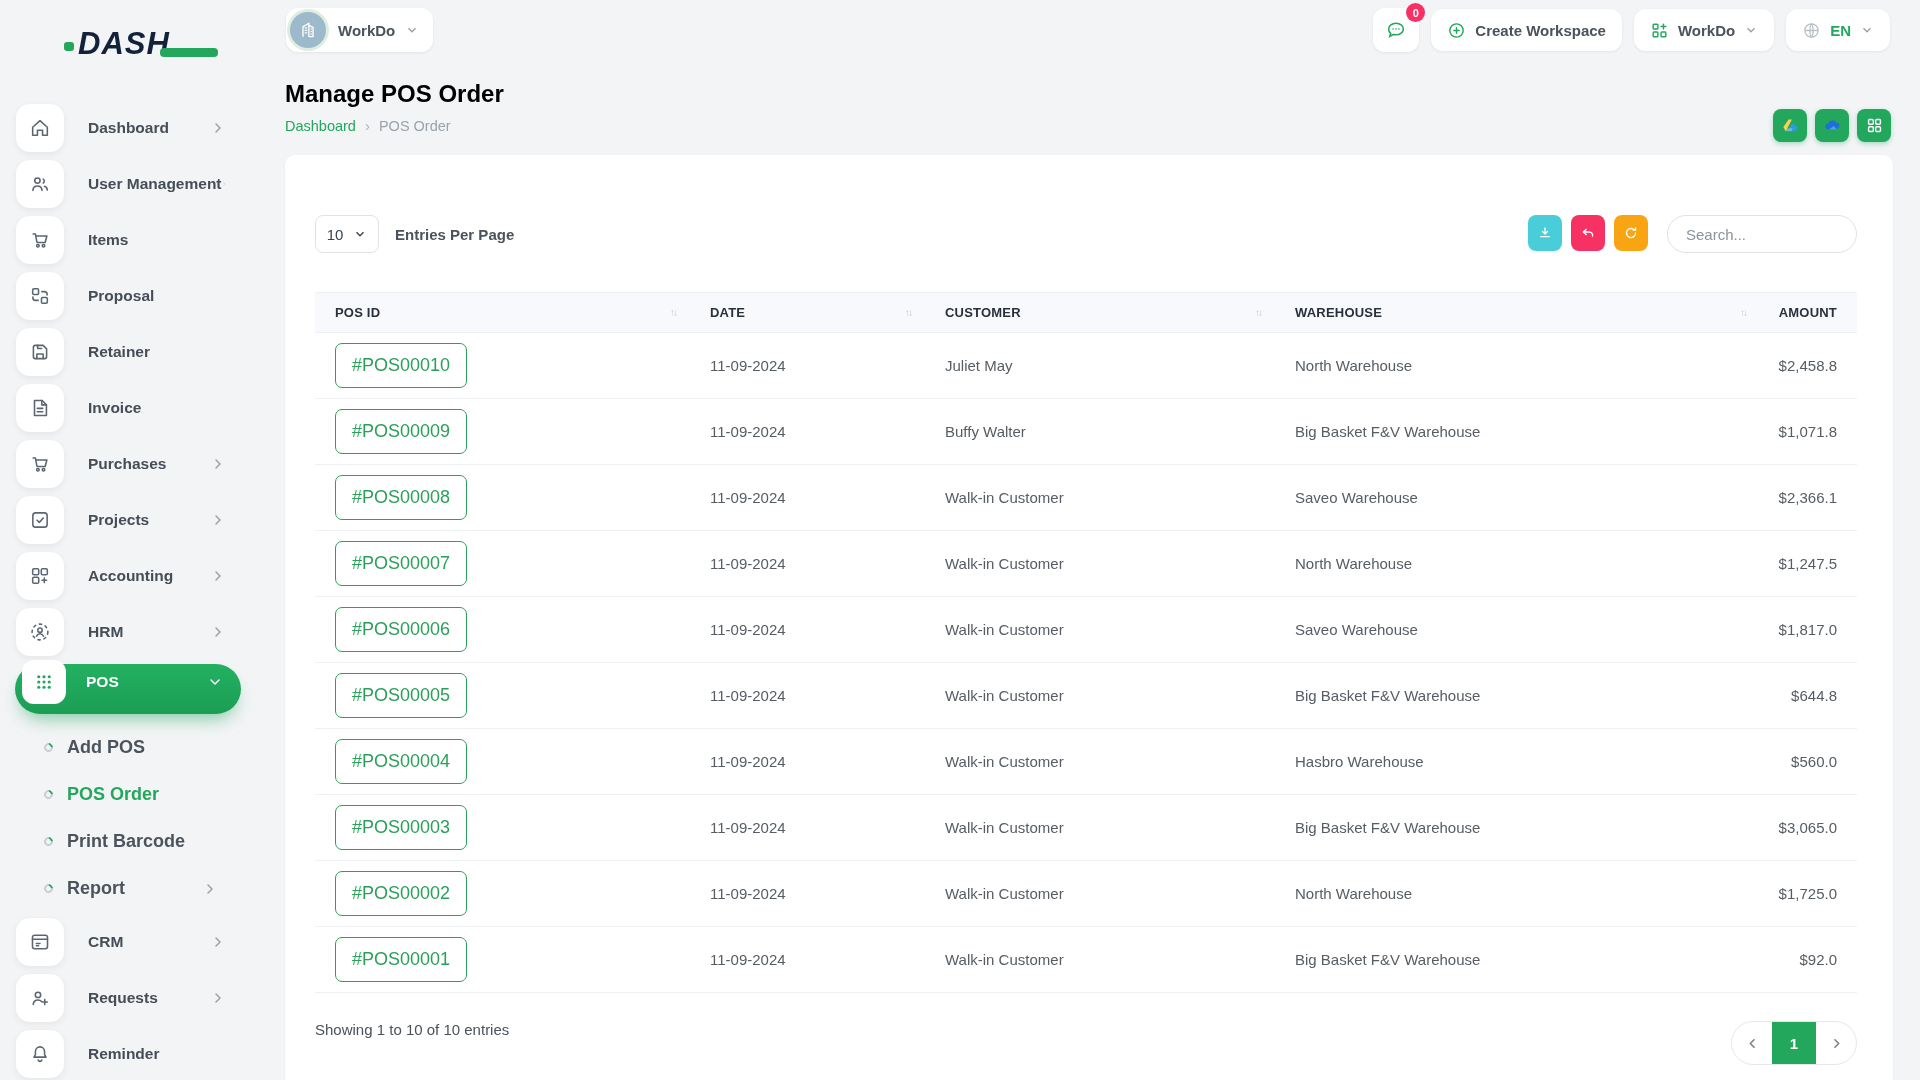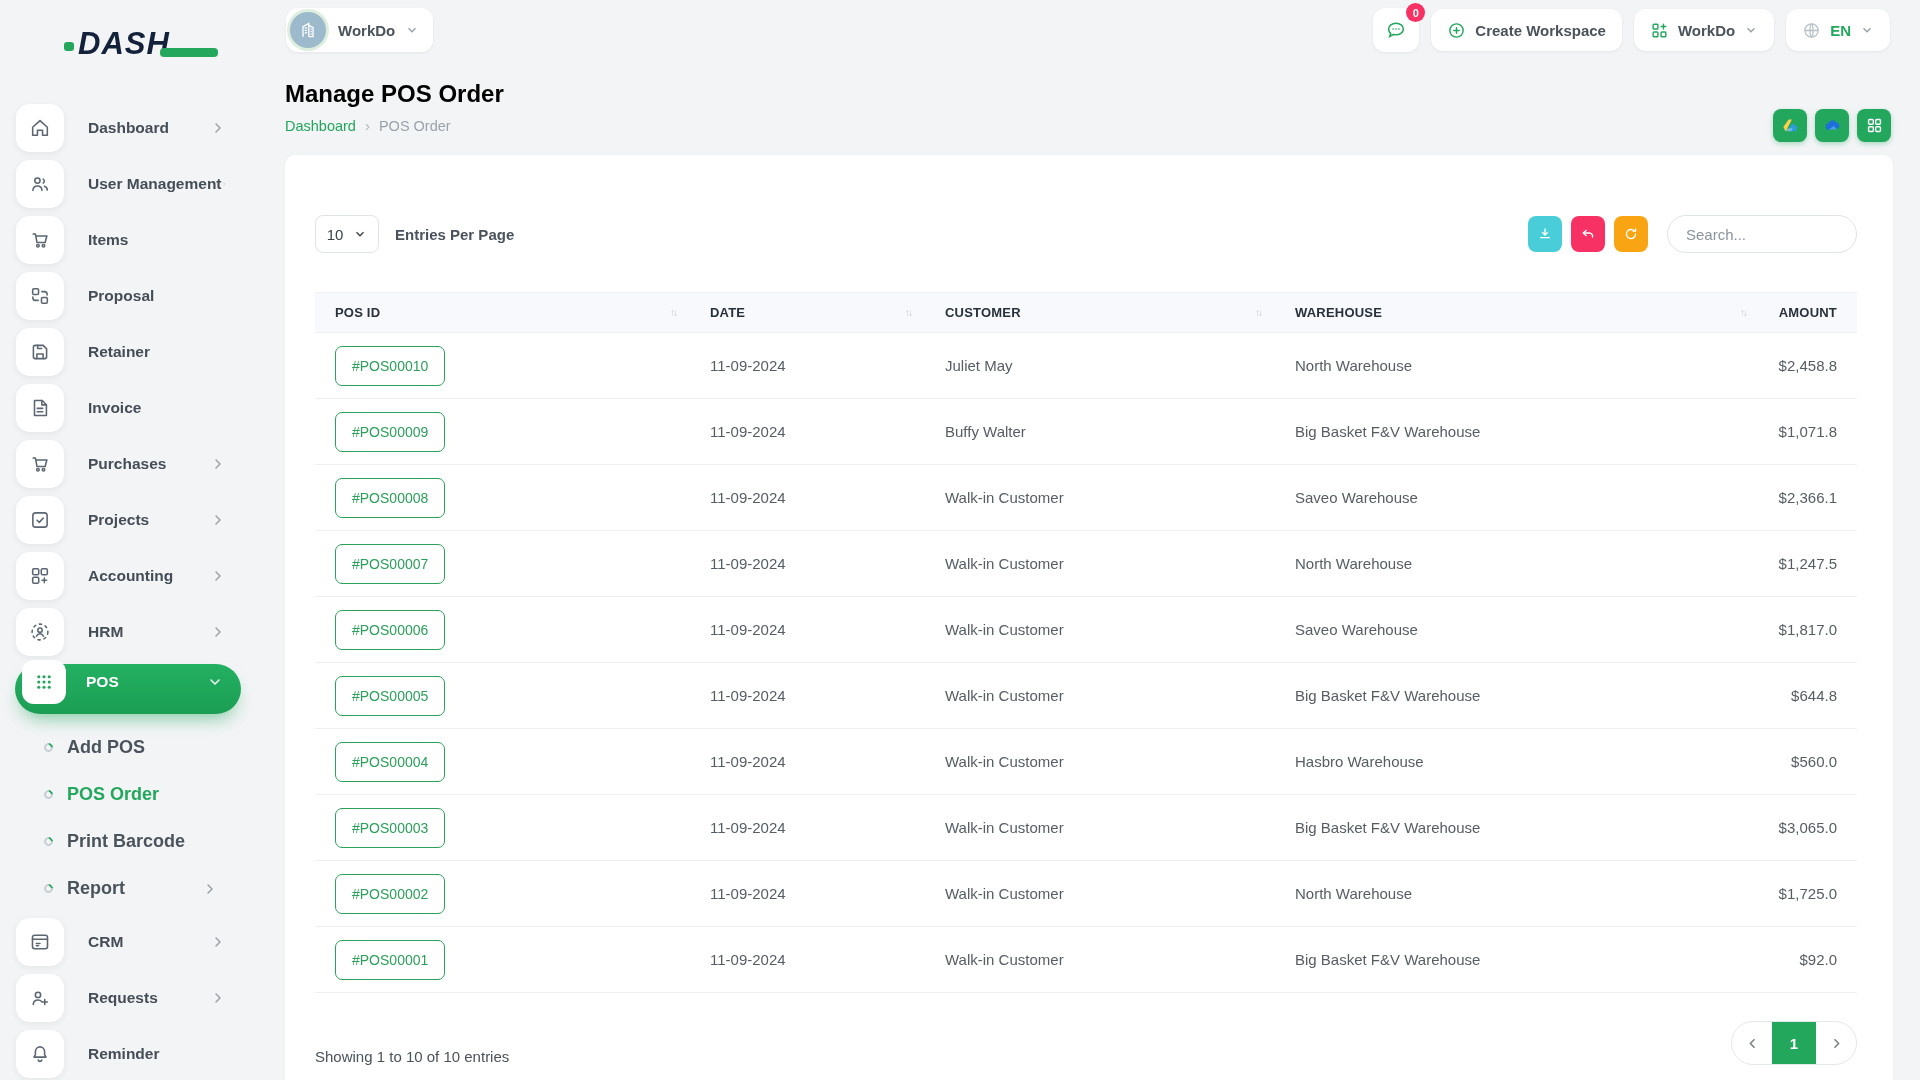--- a/index.html
+++ b/index.html
@@ -73,41 +73,41 @@
   .qa-btn { width:34px; height:33px; border:none; border-radius:8px; background:var(--green); display:flex;
             align-items:center; justify-content:center; cursor:pointer; box-shadow:0 2px 5px rgba(34,167,92,.35); }
   .qa-btn svg { width:19px; height:19px; }
 
   .card { position:absolute; left:29px; top:97px; width:1608px; height:975px; background:#fff; border-radius:10px;
           box-shadow:0 1px 3px rgba(16,24,40,.05); padding:60px 36px 0 30px; }
   .controls { display:flex; align-items:center; }
   .entries-select { display:flex; align-items:center; justify-content:center; gap:10px; width:64px; height:38px;
           border:1px solid #dfe3e8; border-radius:8px; background:#fff; font-size:15px; color:#3d444c; cursor:pointer; }
   .entries-label { margin-left:16px; font-size:15px; font-weight:600; color:#4a525b; }
-  .ctrl-right { margin-left:auto; display:flex; align-items:center; gap:9px; }
+  .ctrl-right { margin-left:auto; display:flex; align-items:flex-start; gap:9px; }
   .sq-btn { width:34px; height:36px; border:none; border-radius:8px; display:flex; align-items:center; justify-content:center; cursor:pointer; }
   .sq-btn svg { width:16px; height:16px; color:#fff; }
   .sq-btn.teal { background:var(--teal); } .sq-btn.pink { background:var(--pink); } .sq-btn.orange { background:var(--orange); margin-right:10px;}
   .search { width:190px; height:38px; border:1px solid #dfe3e8; border-radius:19px; padding:0 18px; font-size:15px;
             color:#51575d; outline:none; background:#fff; font-family:inherit; }
   .search::placeholder { color:#8b939c; }
 
   table { width:100%; border-collapse:collapse; margin-top:39px; table-layout:fixed; }
   col.c1{width:375px} col.c2{width:235px} col.c3{width:350px} col.c4{width:485px} col.c5{width:auto}
   thead th { height:40px; background:#f8f9fc; border-top:1px solid #eef0f4; border-bottom:1px solid #eef0f4; cursor:pointer; }
   .th-in { display:flex; align-items:center; justify-content:space-between; padding:0 14px 0 20px;
            font-size:13px; font-weight:700; color:#27303b; letter-spacing:.2px; }
   .th-in.end { justify-content:flex-end; padding-right:20px; }
   .sort { font-size:10px; color:#c3c9d0; letter-spacing:-2px; font-weight:400; }
   tbody td { height:66px; border-bottom:1px solid #eef0f3; padding-left:20px; font-size:15px; color:#565d64; }
   td.amt { text-align:right; padding-right:20px; padding-left:0; }
   .pos-id { border:1px solid #2ba05a; color:#2ba05a; background:#fff; border-radius:7px; padding:11px 16px;
-            font-size:14px; font-family:inherit; cursor:pointer; }
-
-  .table-footer { display:flex; align-items:flex-end; margin-top:28px;gap:28px; }
+            font-size:18px; font-family:inherit; cursor:pointer; }
+
+  .table-footer { display:flex; align-items:flex-start; margin-top:28px;gap:28px; }
   .showing { font-size:15px; color:#4a525b; }
   .pager { margin-left:auto; display:flex; height:44px; border:1px solid #e4e8ec; border-radius:22px; overflow:hidden; background:#fff; }
   .pager button { border:none; background:transparent; width:40px; height:100%; display:flex; align-items:center; justify-content:center; cursor:pointer; }
   .pager .pg { width:44px; background:var(--green); color:#fff; font-size:15px; font-weight:600; font-family:inherit; }
   .pager svg { width:15px; height:15px; color:#7b828a; }
 </style>
 </head>
 <body>
 
 <aside>

